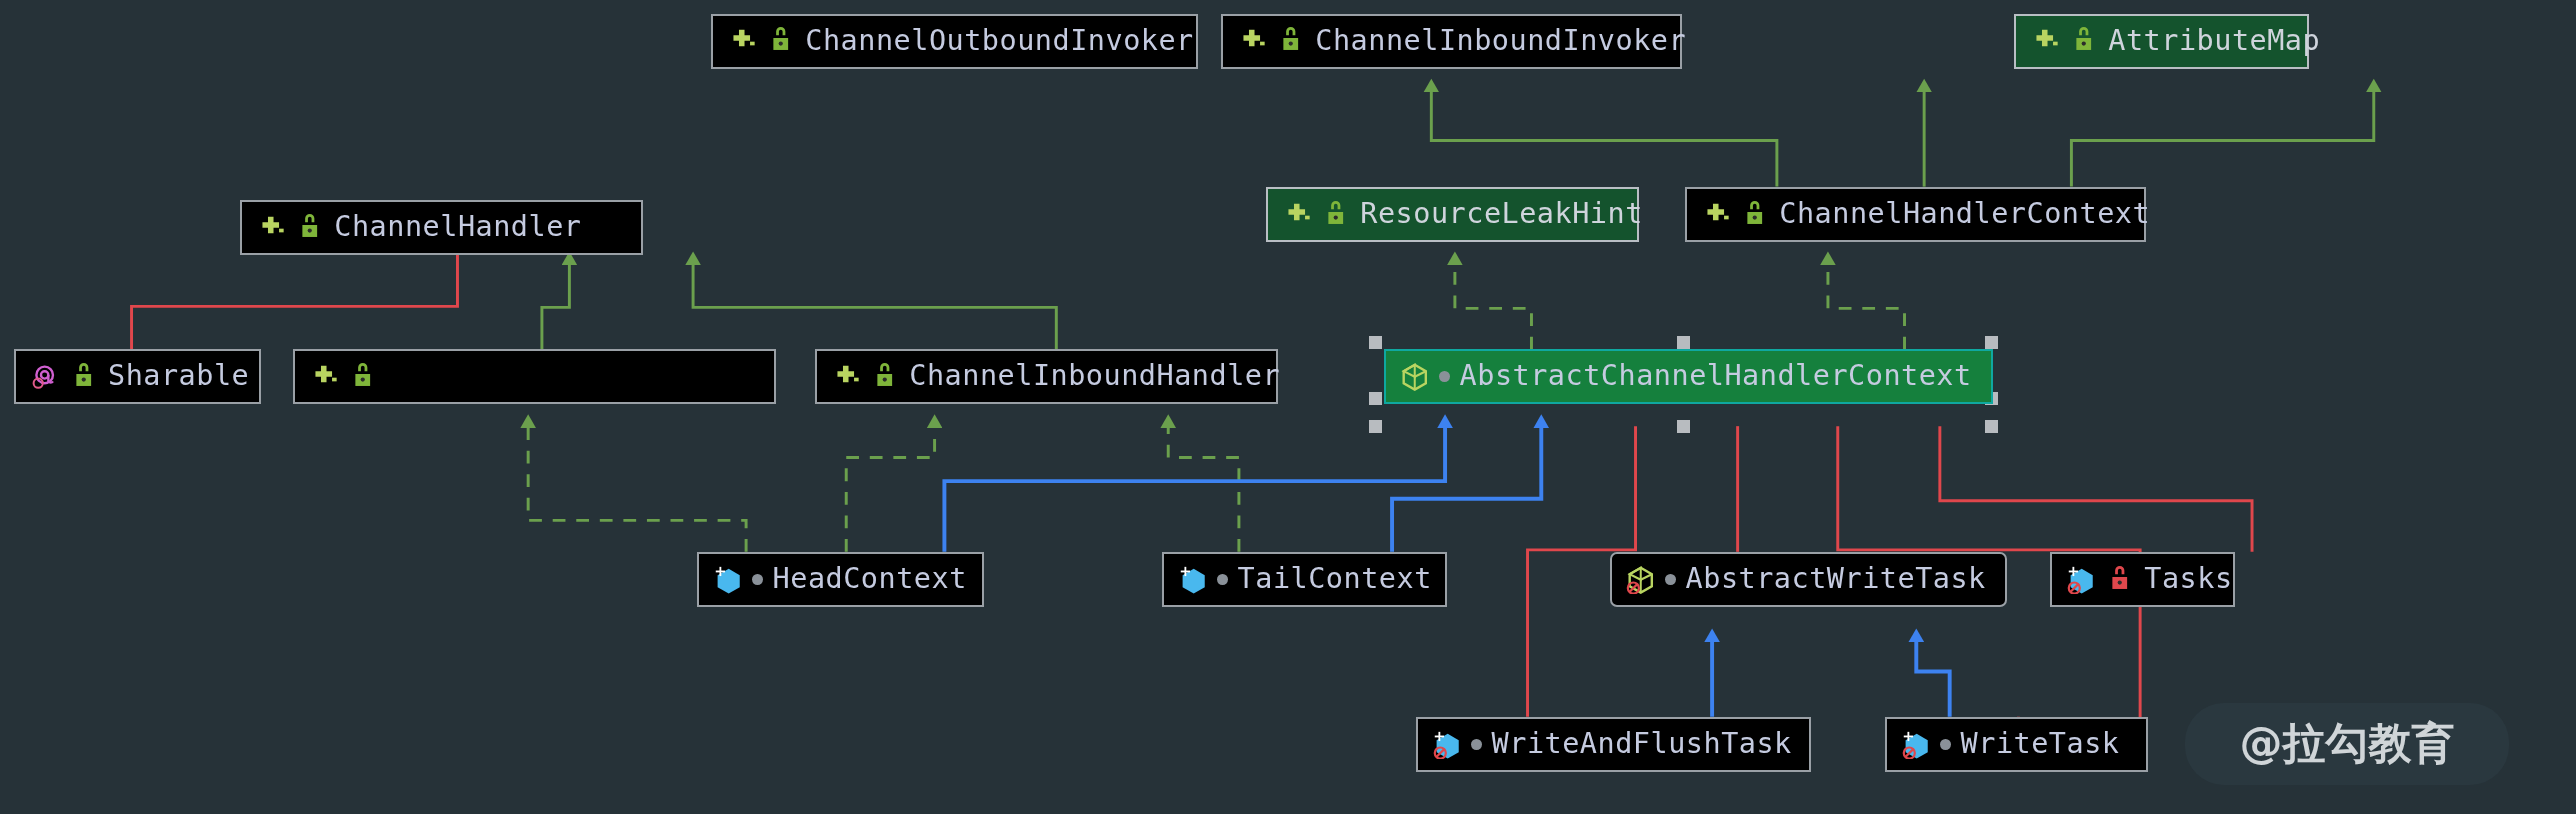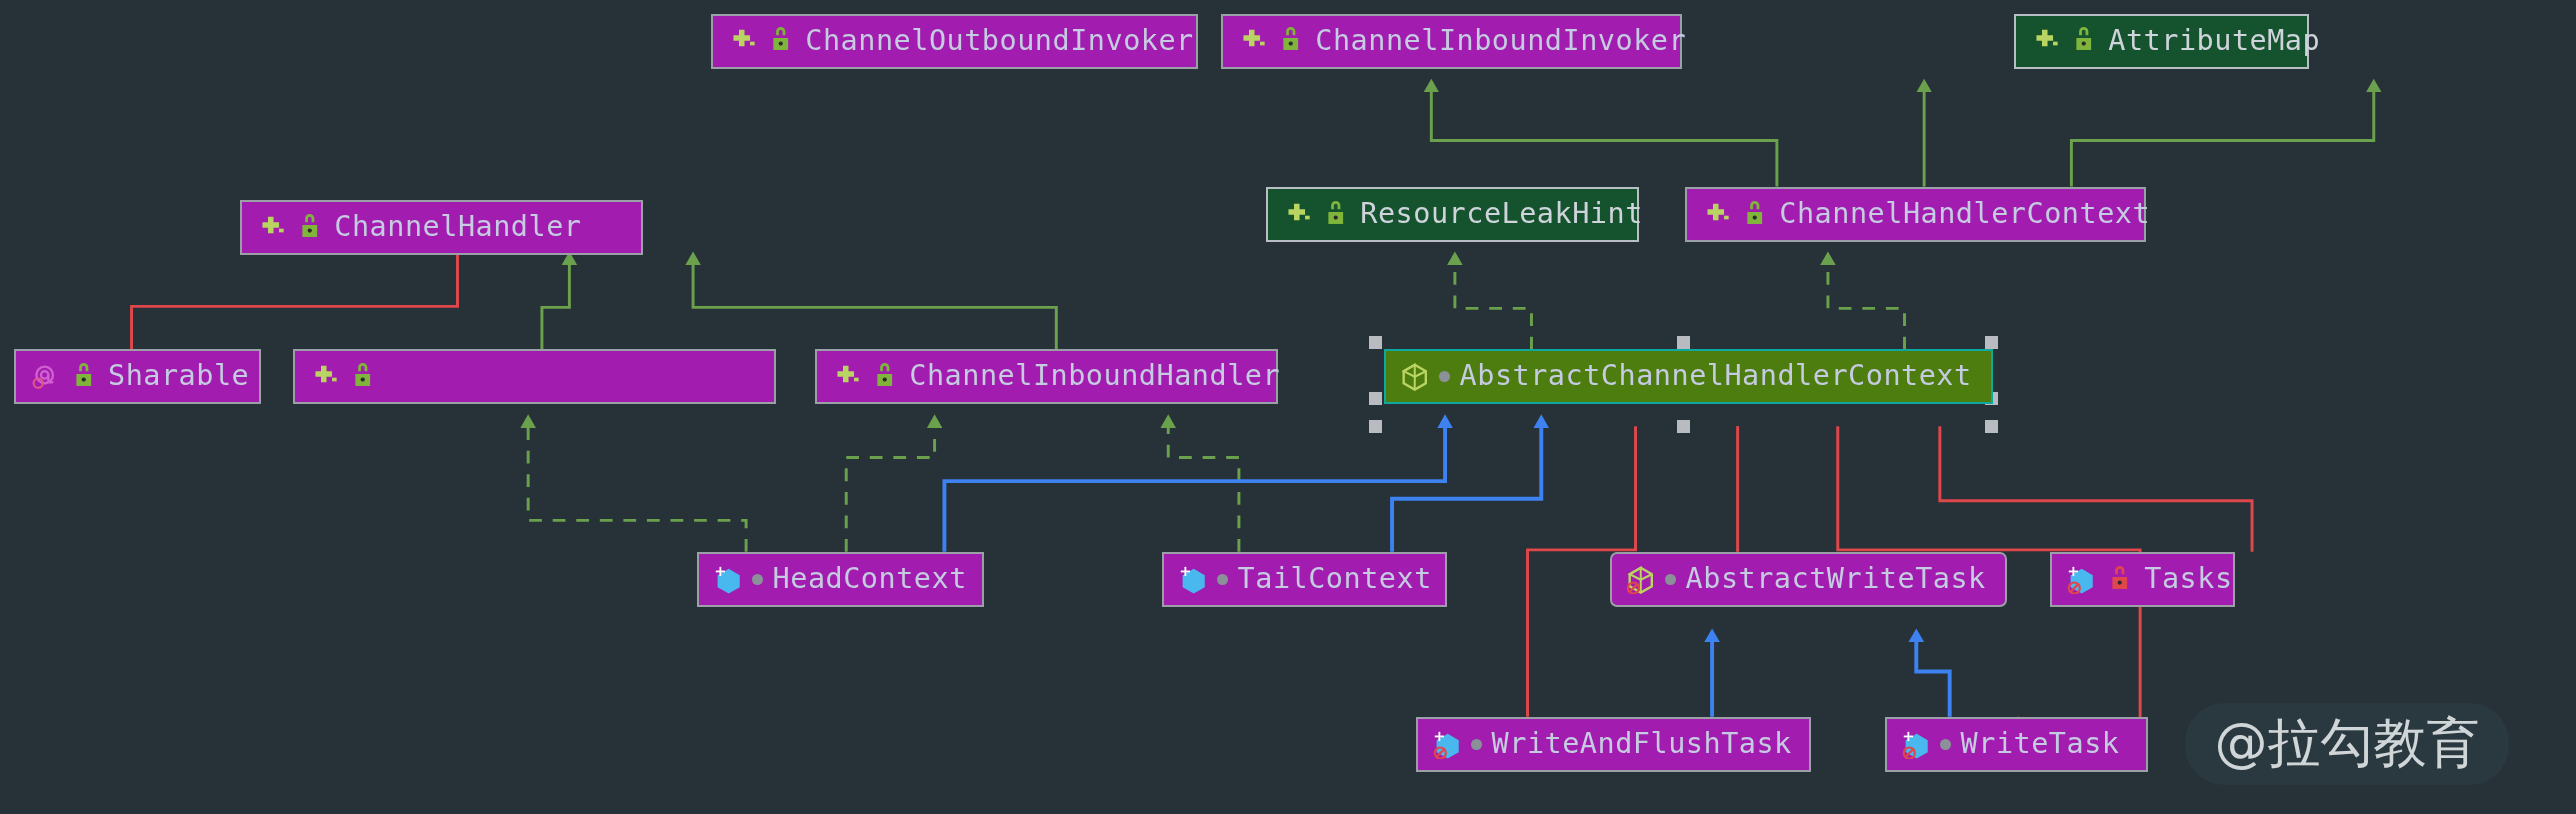--- a/index.html
+++ b/index.html
@@ -5,44 +5,44 @@
   html,body{margin:0;padding:0;background:#263238;}
   body{
     width:2576px;height:815px;position:relative;overflow:hidden;
     font-family:"DejaVu Sans Mono","Liberation Mono",monospace;
   }
   #canvas{position:absolute;inset:0;}
   svg.edges{position:absolute;left:0;top:0;width:2576px;height:815px;pointer-events:none;}
 
   .node{
     position:absolute;box-sizing:border-box;
-    background:#a21caf;border:2px solid #9aa0a6;
+    background:#000000;border:2px solid #9aa0a6;
     display:flex;align-items:center;
     padding:0 13.7px;gap:9.8px;
     height:55px;white-space:nowrap;
   }
   .node.hl{background:#14532d;border-color:#b9bec4;}
-  .node.sel{border:2.9px solid #0fa8a0;background:#4d7c0f;}
+  .node.sel{border:2.9px solid #0fa8a0;background:#15803d;}
   .node .label{
     color:#c5cbe0;font-size:28.5px;letter-spacing:0.5px;line-height:1;
   }
   .node.hl .label{color:#cfd4dc;}
 
   .ic{width:29.5px;height:29.5px;flex:0 0 auto;display:block;}
   .dot{width:10.8px;height:10.8px;border-radius:50%;background:#8a9199;flex:0 0 auto;}
 
   
   .handle{position:absolute;width:12.8px;height:12.8px;background:#b8bcc0;}
 
   
   #watermark{
     position:absolute;display:flex;align-items:center;justify-content:center;
     background:#2b3940;border-radius:39px;color:#dfe3e6;
     font-family:"DejaVu Sans","Liberation Sans",sans-serif;
-    font-size:53px;font-weight:normal;opacity:.92;
+    font-size:43px;font-weight:bold;opacity:.92;
   }
 </style>
 </head>
 <body>
 
 <div id="canvas">
 
   <svg class="edges" viewBox="0 0 2624 830">
     <defs>
       <marker id="arrGreen" markerWidth="16" markerHeight="16" refX="2" refY="8" orient="auto" markerUnits="userSpaceOnUse">

